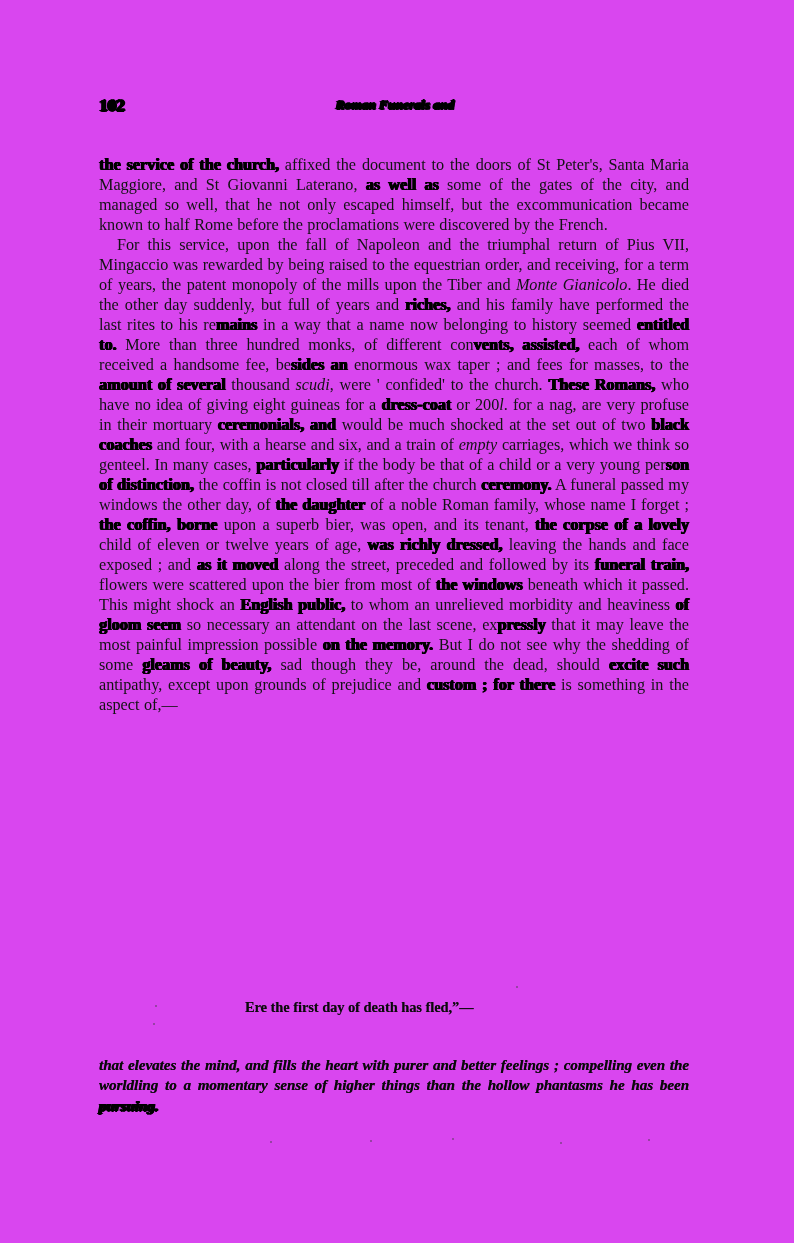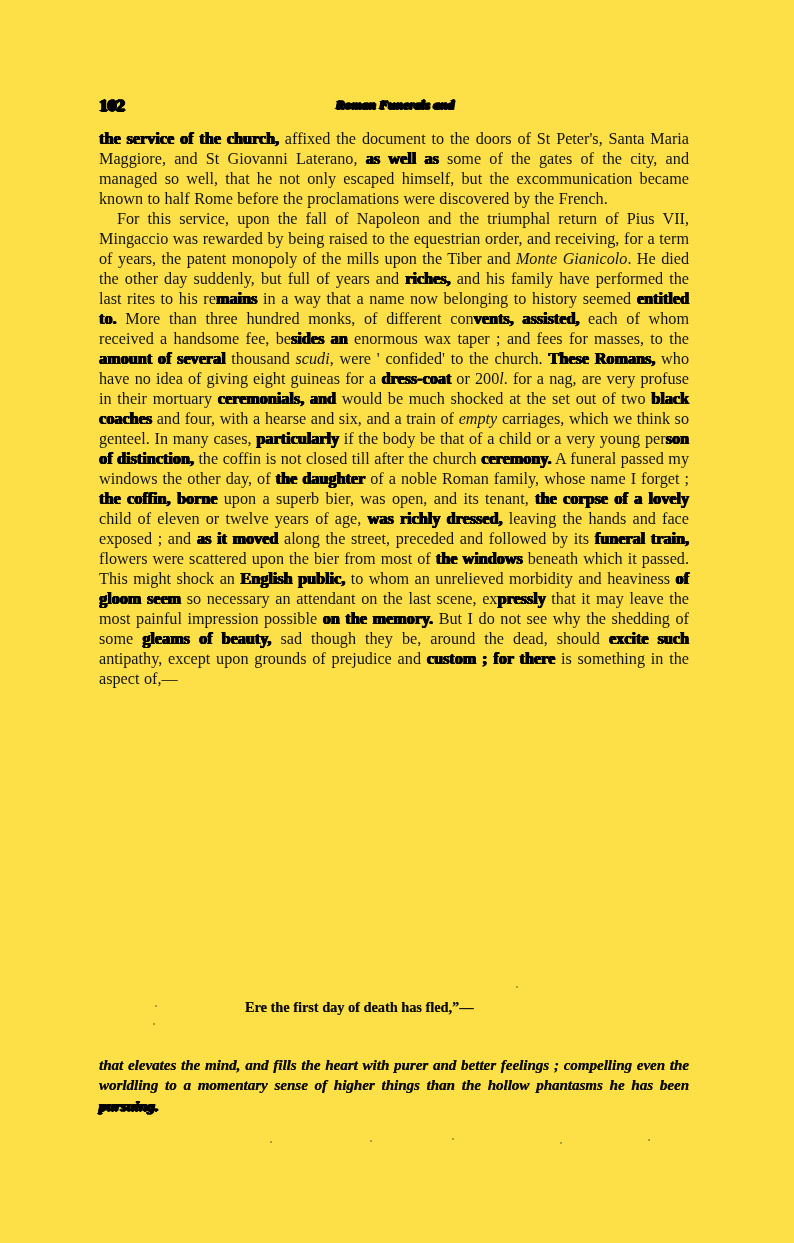--- a/index.html
+++ b/index.html
@@ -7,21 +7,21 @@
     margin: 0;
     padding: 0;
     background: #ffffff;
   }
 
   .page {
     position: relative;
     width: 794px;
     height: 1243px;
     margin: 0 auto;
-    background: #fde047;
+    background: #d946ef;
     overflow: hidden;
     font-family: "Liberation Serif", "DejaVu Serif", serif;
     color: #101010;
     
     box-shadow: inset 0 0 0 0 #fff;
   }
 
   
   .running-head {
     position: absolute;
@@ -65,21 +65,21 @@
       0 0.8px 0 #000, 0 -0.5px 0 #000,
       1.2px 0.5px 0 #000, -1.2px 0.4px 0 #000,
       0.5px -0.8px 0 #000, 1.6px 0.2px 0 rgba(0,0,0,.75);
     transform: scaleY(1.02);
   }
 
   
   .body-block {
     position: absolute;
     left: 99px;
-    top: 129px;
+    top: 155px;
     width: 590px;
   }
 
   p.para {
     margin: 0;
     font-size: 16.2px;
     line-height: 20.0px;
     text-align: justify;
     text-align-last: left;
     color: #131313;

